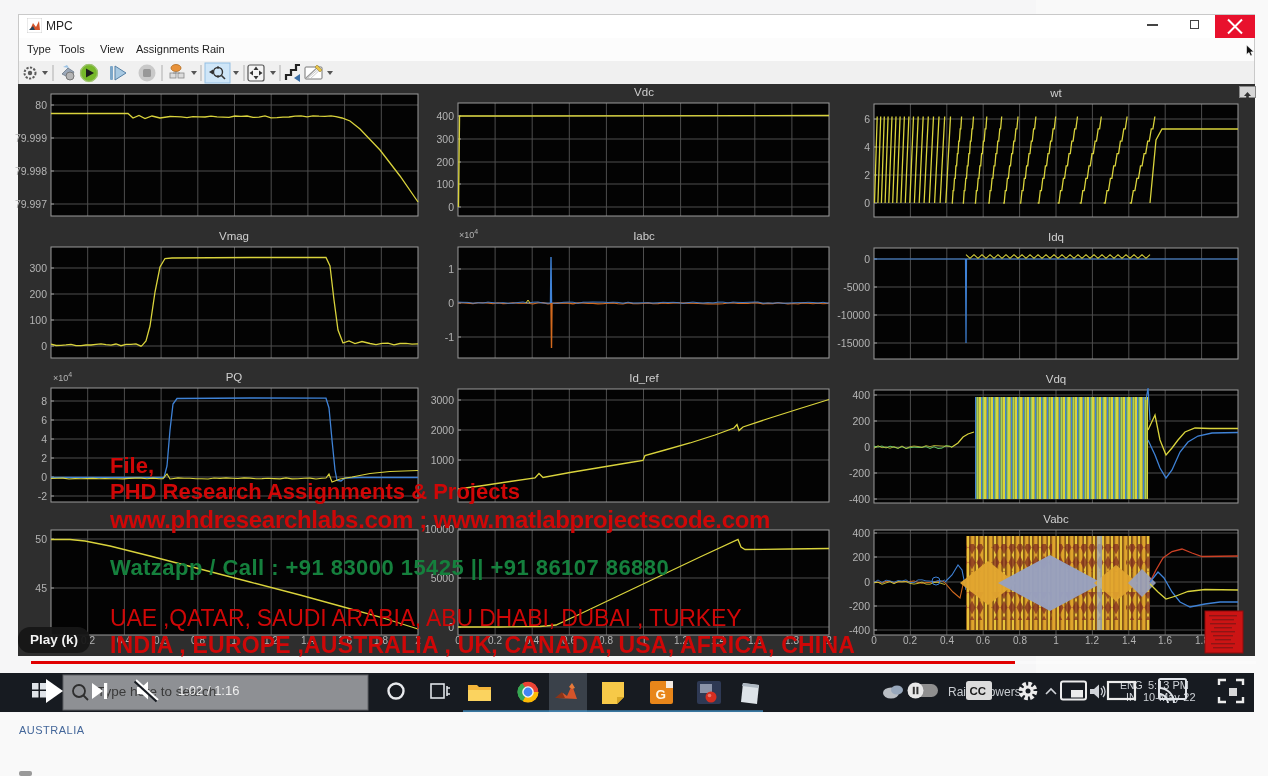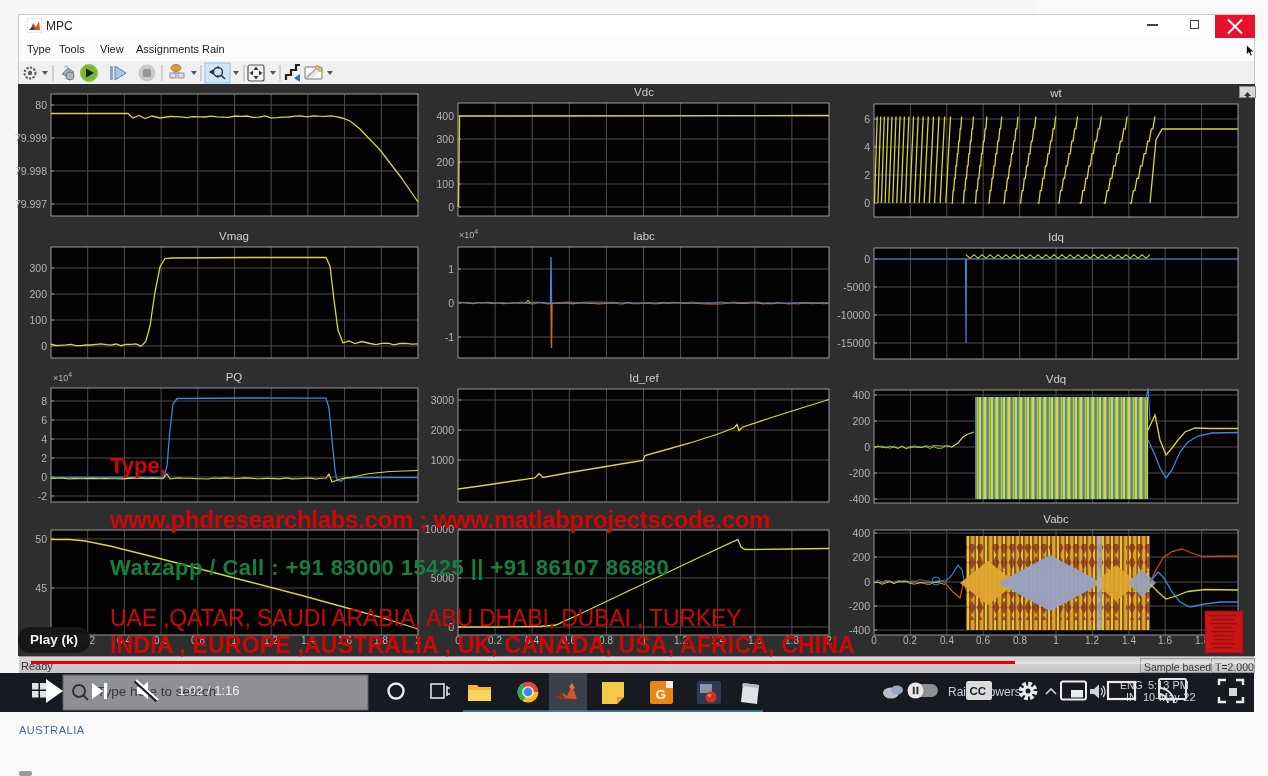--- a/index.html
+++ b/index.html
@@ -86,25 +86,20 @@
         <g transform="translate(286,3)">
             <rect x="0" y="3" width="17" height="12" rx="1" fill="#fff" stroke="#777" stroke-width="1"></rect>
             <path d="M1 14 L14 2" stroke="#999" stroke-width="1.2"></path>
             <path d="M3 14 L16 3 M5 15 L17 4" stroke="#bbb" stroke-width="0.8"></path>
             <path d="M12 1 L17 6 L15 8 L10 3 Z" fill="#e8c44a" stroke="#9a8430" stroke-width="0.6"></path>
           </g>
         <path d="M308 10 l6 0 l-3 4 z" fill="#555"></path>
       </svg>
     </div>
 
-    <div class="abs" style="left:0;top:641px;width:1235px;height:18px;background:linear-gradient(#d8d8d8,#c2c2c2);border-top:1px solid #9a9a9a;font-size:11px;color:#333">
-      <span class="abs" style="left:2px;top:3px">Ready</span>
-      <span class="abs" style="left:1121px;top:1px;width:70px;height:15px;border:1px solid #979797;border-right:none;padding:2px 0 0 3px;font-size:10.5px;white-space:nowrap">Sample based</span>
-      <span class="abs" style="left:1192px;top:1px;width:44px;height:15px;border:1px solid #979797;padding:2px 0 0 3px;font-size:10.5px;white-space:nowrap">T=2.000</span>
-    </div>
   </div>
 
   <div class="abs" style="left:18px;top:84px;width:1237px;height:572px;background:#2e2e2e"></div>
 
   <div class="abs" style="left:1239px;top:86px;width:17px;height:12px;background:#d6d6d6;border:1px solid #888">
     <svg width="15" height="10">
         <path d="M7.5 1 L11 5 L8.8 5 L8.8 9 L6.2 9 L6.2 5 L4 5 Z" fill="#333"></path>
       </svg>
   </div>
   <svg width="1268" height="713" viewBox="0 0 1268 713" style="position:absolute;left:0;top:0" font-family="Liberation Sans, sans-serif">
@@ -501,21 +496,22 @@
       <rect x="1212" y="619" width="22" height="1.4" fill="#8e1515"></rect>
       <rect x="1210" y="623" width="26" height="1.4" fill="#8e1515"></rect>
       <rect x="1214" y="627" width="18" height="1.4" fill="#8e1515"></rect>
       <rect x="1211" y="631" width="24" height="1.4" fill="#8e1515"></rect>
       <rect x="1213" y="635" width="20" height="1.4" fill="#8e1515"></rect>
       <rect x="1215" y="639" width="16" height="1.4" fill="#8e1515"></rect>
       <rect x="1211" y="643" width="24" height="1.4" fill="#8e1515"></rect>
       <rect x="1213" y="647" width="20" height="1.4" fill="#8e1515"></rect>
     </svg>
 
-<div class="abs" style="color:#cf0707;font-weight:bold;left:110px;top:453px;font-size:22px;white-space:nowrap">Type,</div>
+<div class="abs" style="color:#cf0707;font-weight:bold;left:110px;top:453px;font-size:22px;white-space:nowrap">File,</div>
+<div class="abs" style="color:#cf0707;font-weight:bold;left:110px;top:479px;font-size:22px;white-space:nowrap">PHD Research Assignments &amp; Projects</div>
 <div class="abs" style="color:#cf0707;font-weight:bold;left:110px;top:506px;font-size:24px;letter-spacing:-0.3px;white-space:nowrap">www.phdresearchlabs.com ; www.matlabprojectscode.com</div>
 <div class="abs" style="color:#15803d;font-weight:bold;left:110px;top:555px;font-size:22px;letter-spacing:0.45px;white-space:nowrap">Watzapp / Call : +91 83000 15425 || +91 86107 86880</div>
 <div class="abs" style="color:#cf0707;font-weight:normal;left:110px;top:605px;font-size:23px;letter-spacing:-0.15px;white-space:nowrap">UAE ,QATAR, SAUDI ARABIA, ABU DHABI, DUBAI , TURKEY</div>
 <div class="abs" style="color:#cf0707;font-weight:bold;left:110px;top:632px;font-size:23px;letter-spacing:0.2px;white-space:nowrap">INDIA , EUROPE ,AUSTRALIA , UK, CANADA, USA, AFRICA, CHINA</div>
 
   <svg class="abs" style="left:1245px;top:45px" width="11" height="13">
       <path d="M1.5 0 L1.5 9.5 L4 7.5 L5.6 11 L7.2 10.2 L5.8 6.9 L8.8 6.7 Z" fill="#111" stroke="#fff" stroke-width="0.6"></path>
     </svg>
 
 <div class="abs" style="left:0;top:673px;width:1254px;height:39px;background:#171b21">

